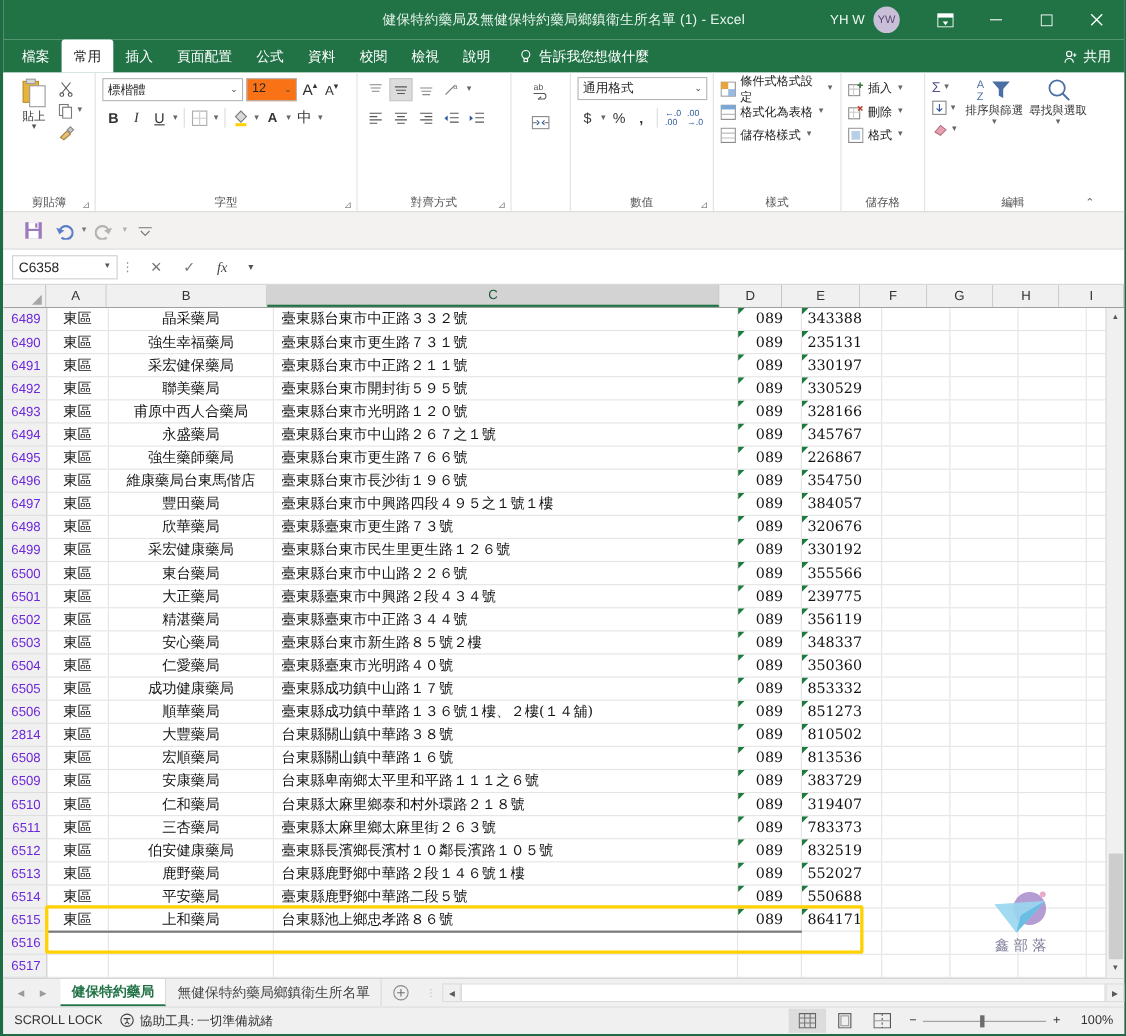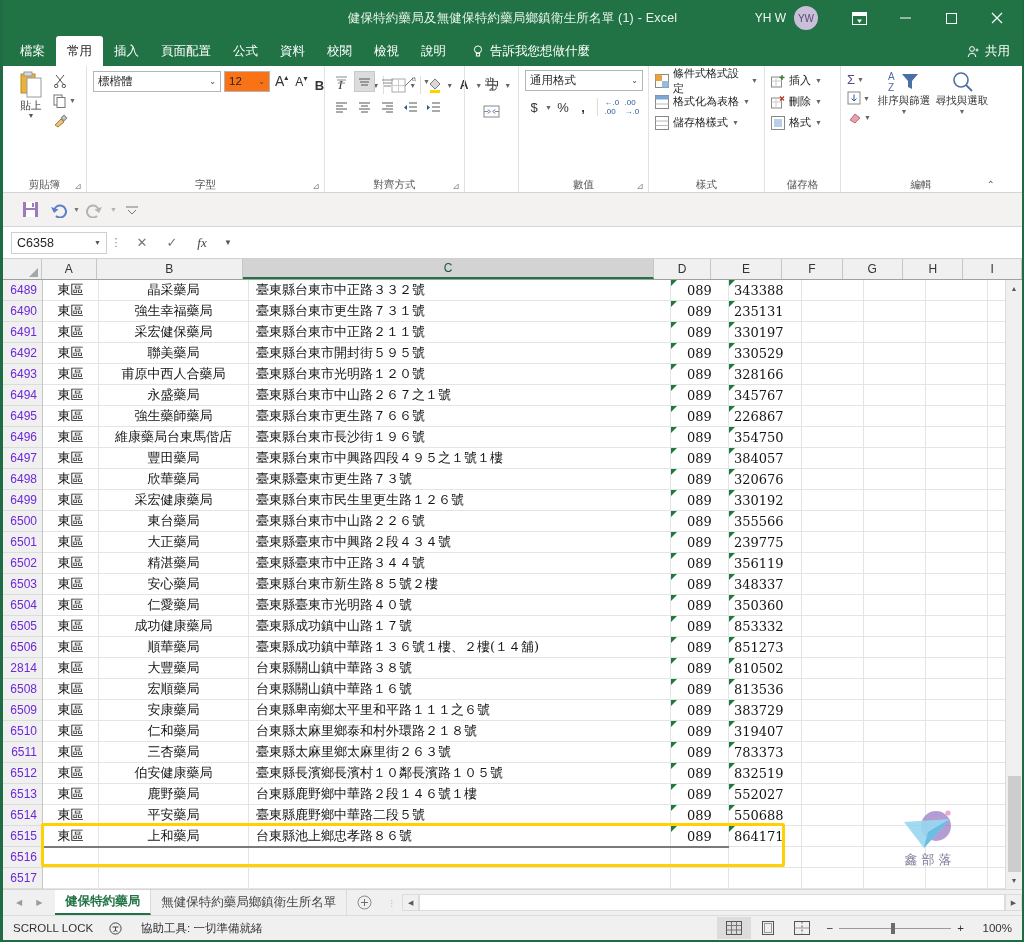--- a/index.html
+++ b/index.html
@@ -218,21 +218,21 @@
   .hs-grip{ color:#bbb; font-size:9px; padding:0 6px;}
   .hscroll{ flex:1; display:flex; align-items:center; height:100%;}
   .hs-btn{ width:17px;height:17px;display:flex;align-items:center;justify-content:center;font-size:7px;color:#5a5a5a;background:#f0f0f0;border:1px solid #dcdcdc;}
   .hs-track{ flex:1; height:17px; background:#fff; border:1px solid #dcdcdc; }
 
   
   .statusbar{
     flex:0 0 25px; background:#f0f0f0; display:flex; align-items:center; font-size:11.5px; color:#333;
     border-top:1px solid #dcdcdc; padding-left:10px; gap:16px;
   }
-  .acc-item{ display:flex; align-items:center; gap:19px;}
+  .acc-item{ display:flex; gap:5px;font-family:Liberation Serif, serif;}
   .sb-right{ margin-left:auto; display:flex; align-items:center; gap:0; padding-right:10px;}
   .viewbtn{ width:34px;height:22px;display:flex;align-items:center;justify-content:center;}
   .viewbtn.sel{ background:#dcdcdc;}
   .zoomwrap{ display:flex; align-items:center; gap:6px; padding:0 8px;}
   .ztrack{ width:112px;height:1px;background:#9a9a9a;position:relative;}
   .zthumb{ position:absolute; left:52px; top:-5px; width:4px;height:11px;background:#6b6b6b;}
   .zpct{ width:40px; text-align:right; font-size:11.5px;}
 </style>
 </head>
 <body>
@@ -331,21 +331,21 @@
               </svg>
           </span>
         </div>
       </div>
       <div class="glabel">
         <span>剪貼簿</span><span class="dialog">⊿</span>
       </div>
     </div>
 
     <div class="rgroup g-font">
-      <div class="gbody" style="flex-direction:row;">
+      <div class="gbody" style="flex-direction:column;">
         <div class="font-row1">
           <div class="fname">
             <span>標楷體</span>
             <span class="chev">⌄</span>
           </div>
           <div class="fsize">
             <span>12</span>
             <span class="chev">⌄</span>
           </div>
           <span class="aa">A<small>▴</small></span>

